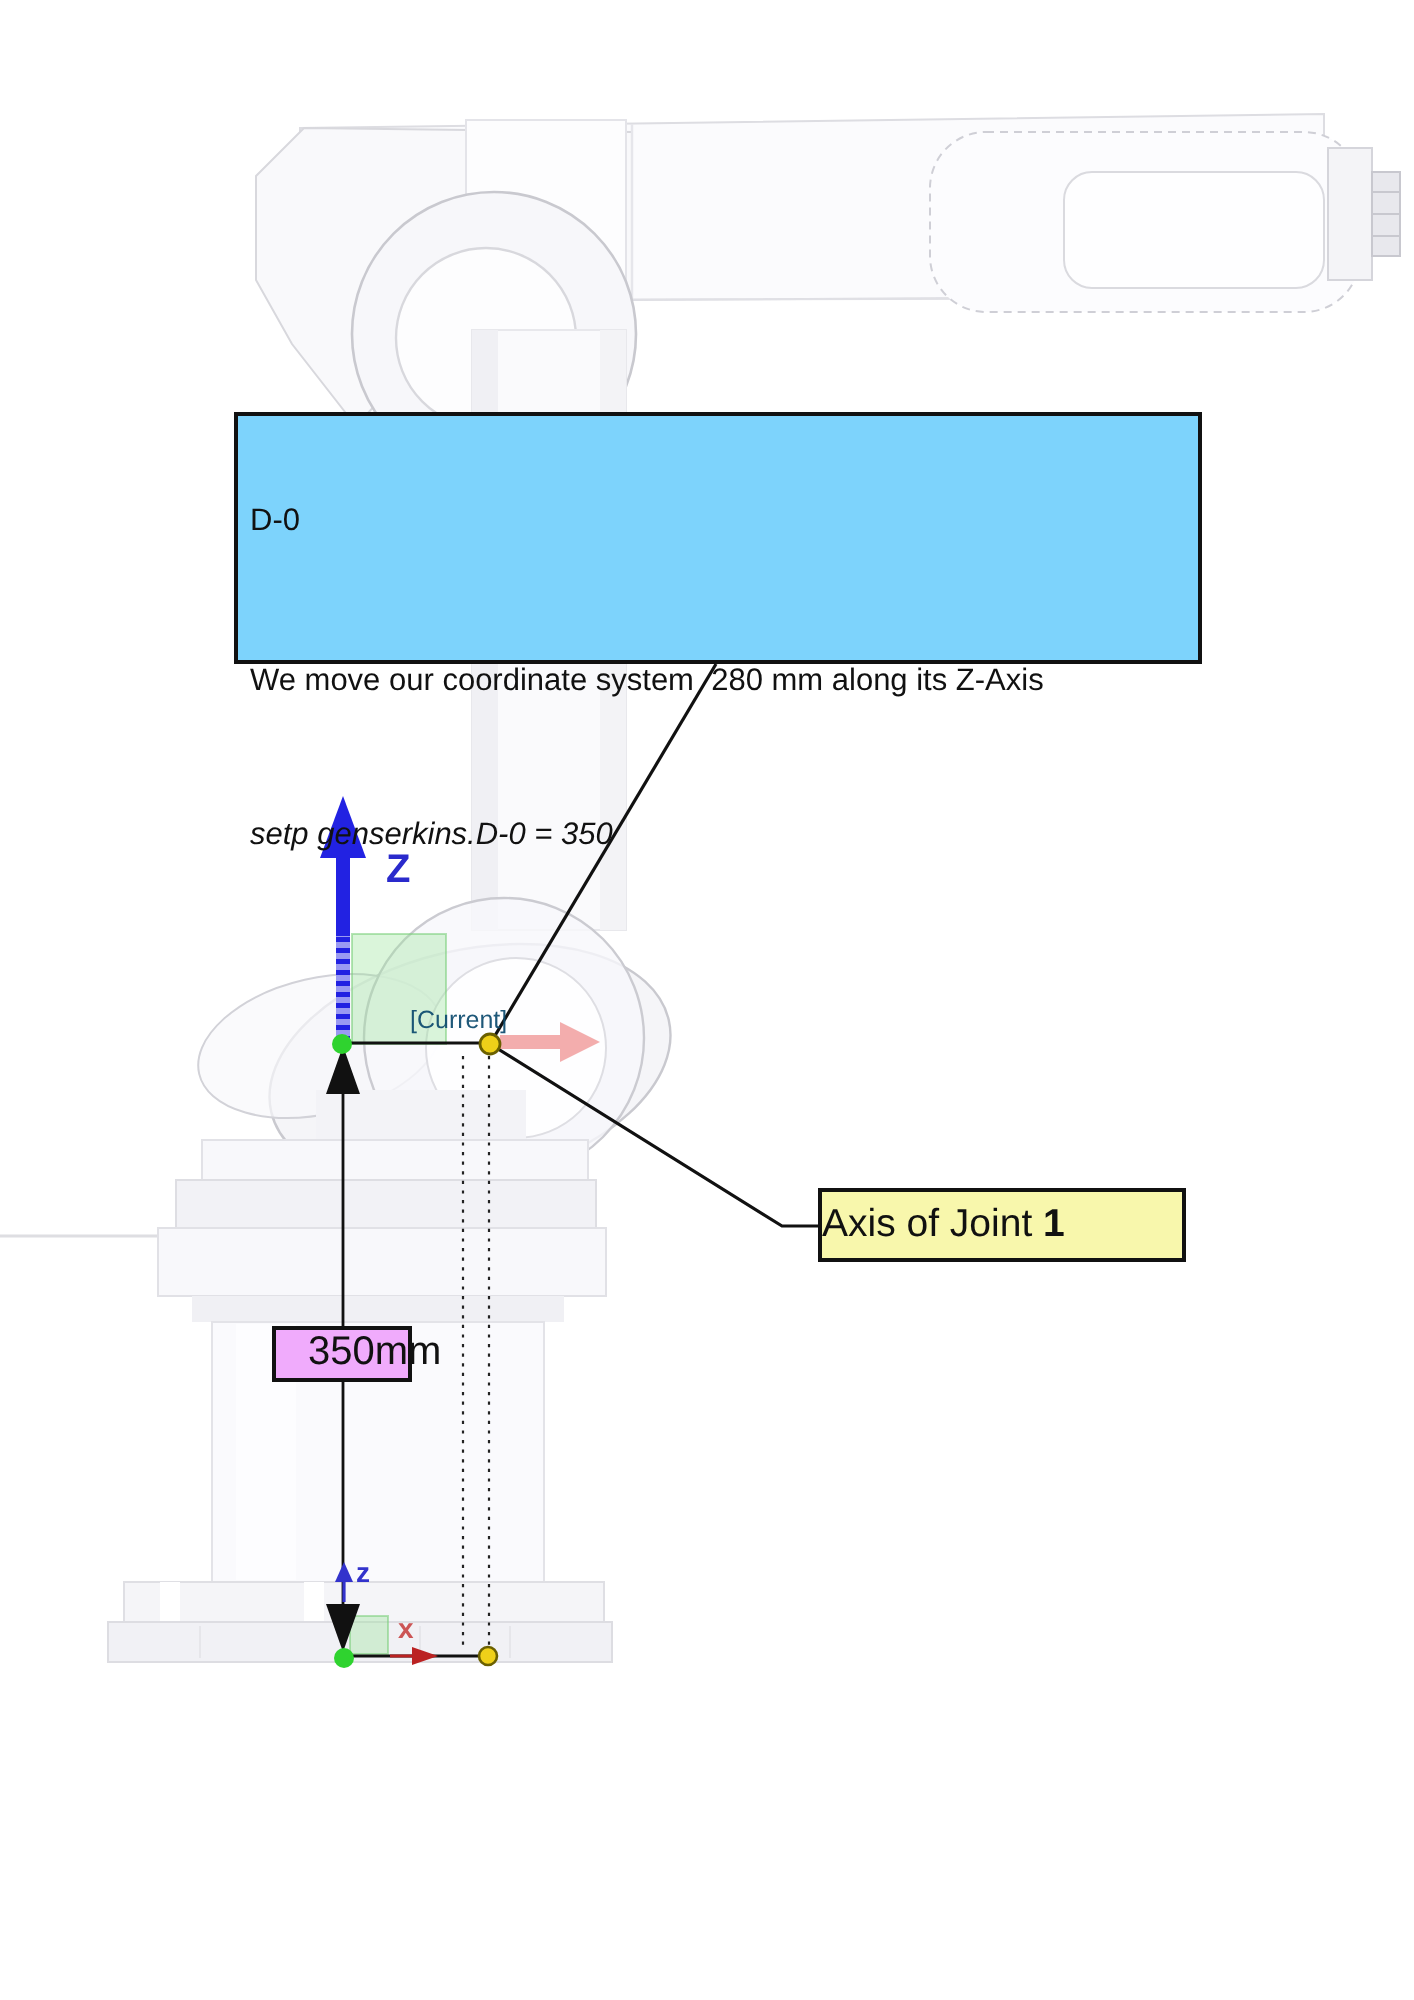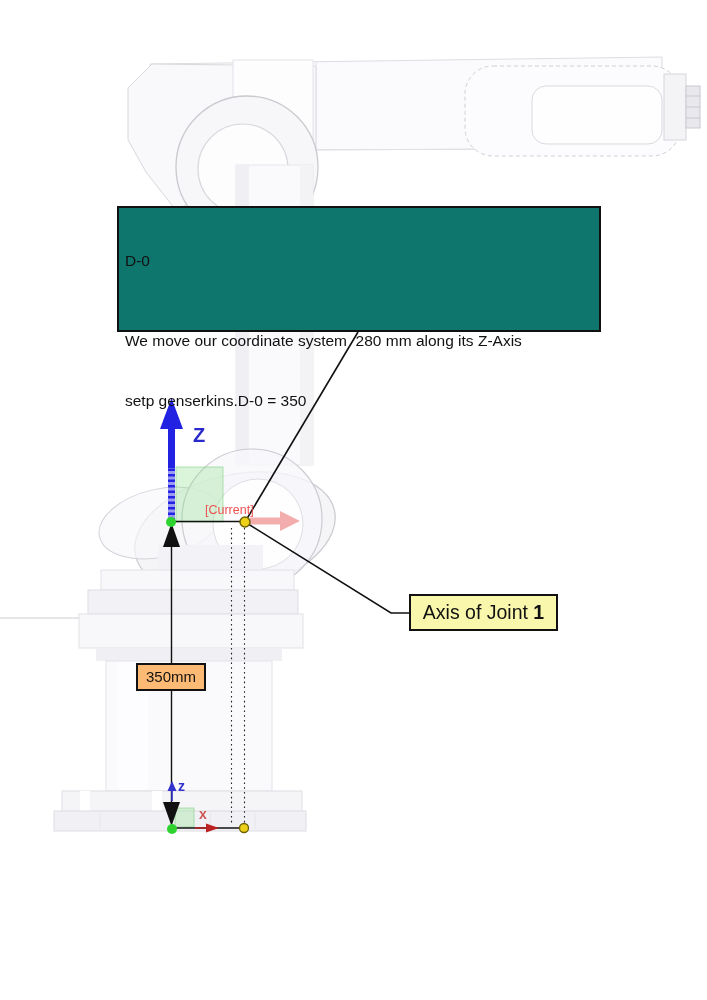--- a/index.html
+++ b/index.html
@@ -5,40 +5,40 @@
   html,body{margin:0;padding:0;background:#fff;}
   .stage{
     position:relative;width:707px;height:1000px;background:#ffffff;overflow:hidden;
     font-family:"Liberation Sans", sans-serif;color:#111;
   }
   .stage svg{position:absolute;left:0;top:0;}
   .overlay{position:absolute;z-index:2;}
   
   .note{
     left:117px;top:206px;width:484px;height:126px;box-sizing:border-box;
-    background:#0f766e;border:2px solid #111;padding:3px 6px;
+    background:#7dd3fc;border:2px solid #111;padding:3px 6px;
     font-size:15.5px;line-height:20px;white-space:pre;
   }
   .note .title{margin-bottom:20px;}
-  .note .cmd{}
+  .note .cmd{margin-top:17px;font-style:italic;}
   
   .callout{
-    left:409px;top:594px;width:149px;height:37px;box-sizing:border-box;
-    background:#F8F7AC;border:2px solid #111;text-align:center;
+    left:409px;top:594px;width:184px;height:37px;box-sizing:border-box;
+    background:#F8F7AC;border:2px solid #111;text-align:left;
     font-size:19.5px;line-height:32px;white-space:nowrap;
   }
   
   .dim{
     left:136px;top:663px;width:70px;height:28px;box-sizing:border-box;
-    background:#fdba74;border:2px solid #111;text-align:center;
-    font-size:15px;line-height:23px;
+    background:#f0abfc;border:2px solid #111;text-align:center;
+    font-size:20px;line-height:23px;padding-left:16px;
   }
   .axis-label{position:absolute;z-index:2;font-weight:bold;}
   .z-top{left:193px;top:424px;font-size:20px;color:#2A2ACC;}
-  .current{left:205px;top:503px;font-size:12.5px;font-weight:normal;color:#ef4444;opacity:.92;}
+  .current{left:205px;top:503px;font-size:12.5px;font-weight:normal;color:#0c4a6e;opacity:.92;}
   .z-bottom{left:178px;top:778px;font-size:14px;color:#3333CC;}
   .x-bottom{left:199px;top:806px;font-size:14px;color:#CC5555;}
 </style>
 </head>
 <body>
 
 <div class="stage">
 
   <svg width="707" height="1000" viewBox="0 0 707 1000">
 

